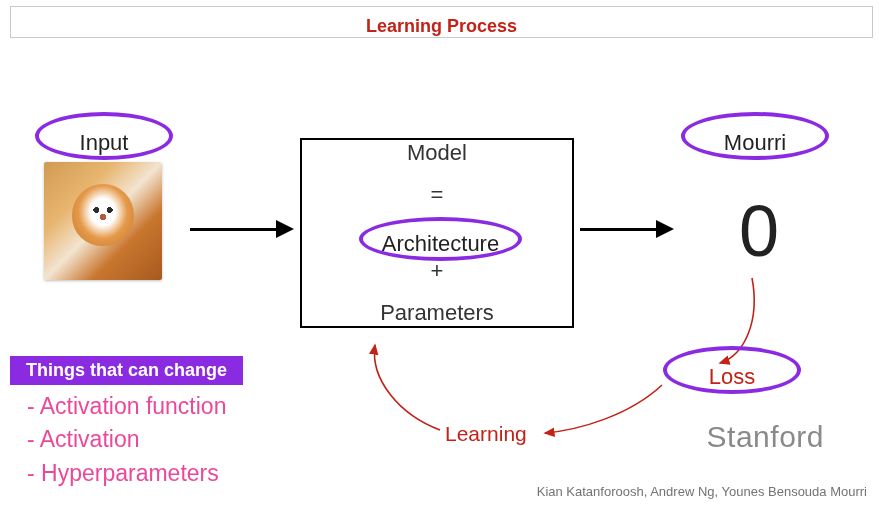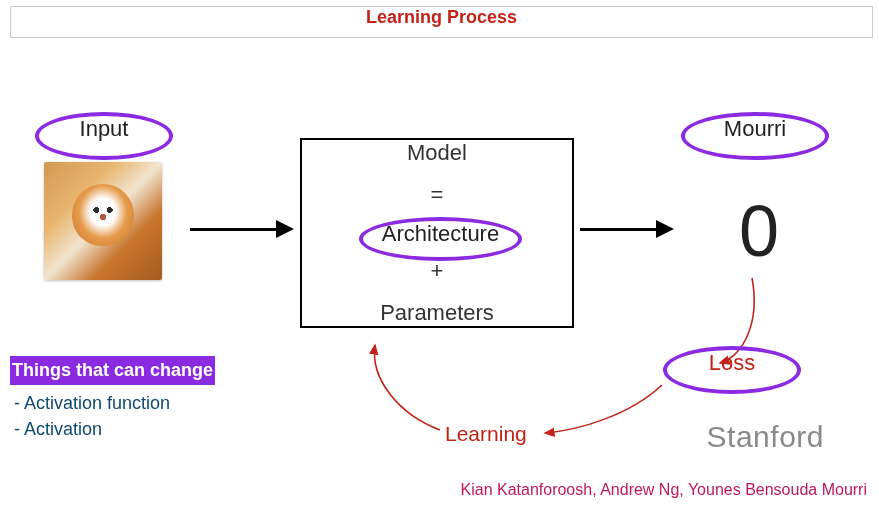--- a/index.html
+++ b/index.html
@@ -1,41 +1,41 @@
 <!DOCTYPE html>
 <html><head>
 <meta charset="utf-8">
 <style>
   html,body{margin:0;padding:0;width:879px;height:505px;font-family:Helvetica,Arial,sans-serif;background:#fff;color:#222;position:relative;overflow:hidden}
-  .title-box{position:absolute;top:6px;left:10px;right:6px;height:30px;border:1px solid #c9c9c9;display:flex;align-items:flex-start;justify-content:center}
+  .title-box{position:absolute;top:6px;left:10px;right:6px;height:30px;border:1px solid #c9c9c9;display:flex;align-items:flex-end;justify-content:center}
   .title{color:#c22217;font-weight:700;font-size:18px}
-  .ellipse{position:absolute;border:4px solid #8a2be2;border-radius:50%;display:flex;align-items:flex-start;justify-content:center;background:transparent}
+  .ellipse{position:absolute;border:4px solid #8a2be2;border-radius:50%;display:flex;align-items:flex-end;justify-content:center;background:transparent}
   .ellipse span{font-size:22px;color:#222}
   .input-ellipse{left:35px;top:112px;width:130px;height:40px}
   .output-ellipse{right:50px;top:112px;width:140px;height:40px}
   .loss-ellipse{right:78px;top:346px;width:130px;height:40px}
   .loss-ellipse span{color:#c22217}
   .arch-ellipse{left:359px;top:217px;width:155px;height:36px}
   .cat{position:absolute;left:44px;top:162px;width:118px;height:118px;background:linear-gradient(135deg,#d19a52 0%,#e8b670 30%,#f2e4d0 50%,#c9772f 70%,#a65a1e 100%);border-radius:2px;box-shadow:0 1px 3px rgba(0,0,0,.25);overflow:hidden}
   .cat::before{content:"";position:absolute;left:28px;top:22px;width:62px;height:62px;background:radial-gradient(ellipse at 50% 45%,#fff 0%,#fff 28%,#e59a4a 55%,#c8742c 100%);border-radius:50% 50% 48% 48%}
   .cat::after{content:"";position:absolute;left:42px;top:40px;width:34px;height:20px;background:radial-gradient(circle at 30% 40%,#2c2c2c 0 3px,transparent 3px),radial-gradient(circle at 70% 40%,#2c2c2c 0 3px,transparent 3px),radial-gradient(circle at 50% 75%,#b35a3a 0 3px,transparent 3px)}
   .model-box{position:absolute;left:300px;top:138px;width:270px;height:186px;border:2px solid #000;display:flex;flex-direction:column;align-items:center;justify-content:center;gap:16px;font-size:22px;color:#333}
   .arrow-line{position:absolute;background:#000;height:3px}
   .arrow-head{position:absolute;width:0;height:0;border-top:9px solid transparent;border-bottom:9px solid transparent;border-left:18px solid #000}
   .arrow1{left:190px;top:228px;width:88px}
   .arrow1h{left:276px;top:220px}
   .arrow2{left:580px;top:228px;width:78px}
   .arrow2h{left:656px;top:220px}
   .zero{position:absolute;right:100px;top:190px;font-size:72px;font-weight:400}
-  .callout{position:absolute;left:10px;top:356px;background:#8a2be2;color:#fff;font-weight:700;font-size:18px;padding:4px 2px}
-  .bullets{position:absolute;left:14px;top:390px;font-size:18px;color:#0c4a6e;line-height:1.45}
+  .callout{position:absolute;left:10px;top:356px;background:#8a2be2;color:#fff;font-weight:700;font-size:18px;padding:4px 16px}
+  .bullets{position:absolute;left:27px;top:390px;font-size:23px;color:#ec4899;line-height:1.45}
   .bullets div::before{content:"- ";}
   .gradients{position:absolute;left:445px;top:422px;color:#c22217;font-size:21px}
   .stanford{position:absolute;right:55px;top:420px;color:#8a8a8a;font-family:Liberation Sans, sans-serif;font-size:30px;letter-spacing:.5px}
-  .credits{position:absolute;right:12px;bottom:6px;font-size:16px;color:#be185d}
+  .credits{position:absolute;right:12px;bottom:6px;font-size:13px;color:#737373}
   svg.curve{position:absolute;overflow:visible;pointer-events:none}
 </style>
 </head>
 <body>
 
 <div class="title-box">
   <span class="title">Learning Process</span>
 </div>
 
 <div class="ellipse input-ellipse">
@@ -82,16 +82,17 @@
 <div class="ellipse loss-ellipse">
   <span>Loss</span>
 </div>
 
 <div class="gradients">Learning</div>
 
 <div class="callout">Things that can change</div>
 <div class="bullets">
   <div>Activation function</div>
   <div>Activation</div>
+  <div>Hyperparameters</div>
 </div>
 
 <div class="stanford">Stanford</div>
 <div class="credits">Kian Katanforoosh, Andrew Ng, Younes Bensouda Mourri</div>
 
 </body></html>

